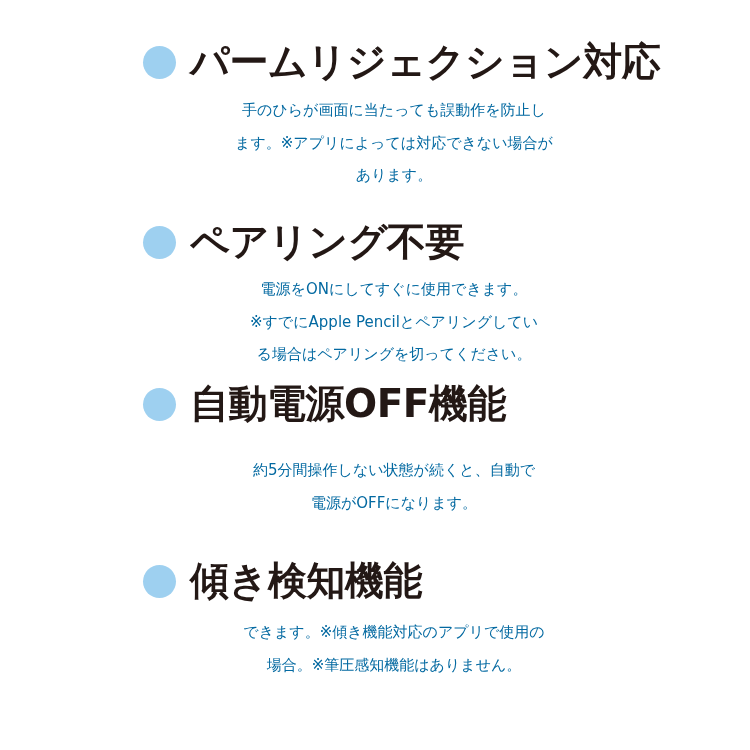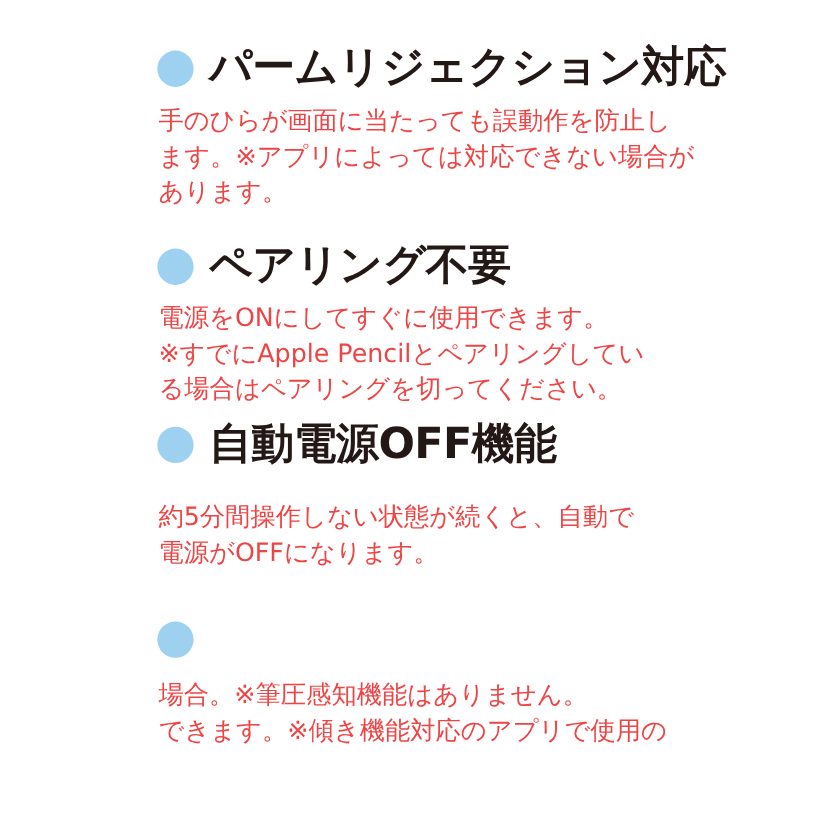--- a/index.html
+++ b/index.html
@@ -38,23 +38,24 @@
       font-weight: bold;
       color: #231815;
       white-space: nowrap;
       letter-spacing: -0.5px;
       line-height: 40px;
     }
     .body-text {
       position: absolute;
       left: 144px;
       width: 500px;
-      color: #ef4444;
-      font-size: 23px;
+      color: #0369a1;
+      font-size: 15px;
       line-height: 32.5px;
+      text-align: center;
     }
     .body-line {
       display: block;
       white-space: nowrap;
       height: 32.5px;
     }
   </style>
 </head>
 <body>
 
@@ -89,18 +90,19 @@
   </div>
   <div class="body-text" style="top:454px;">
     <span class="body-line">約5分間操作しない状態が続くと、自動で</span>
     <span class="body-line">電源がOFFになります。</span>
   </div>
 </div>
 
 <div class="section">
   <div class="heading-row" style="top:561px;">
     <span class="bullet" style="background:#9ed0f0;"></span>
+    <span class="heading">傾き検知機能</span>
   </div>
   <div class="body-text" style="top:616px;">
+    <span class="body-line">できます。※傾き機能対応のアプリで使用の</span>
     <span class="body-line">場合。※筆圧感知機能はありません。</span>
-    <span class="body-line">できます。※傾き機能対応のアプリで使用の</span>
   </div>
 </div>
 
 </body></html>

